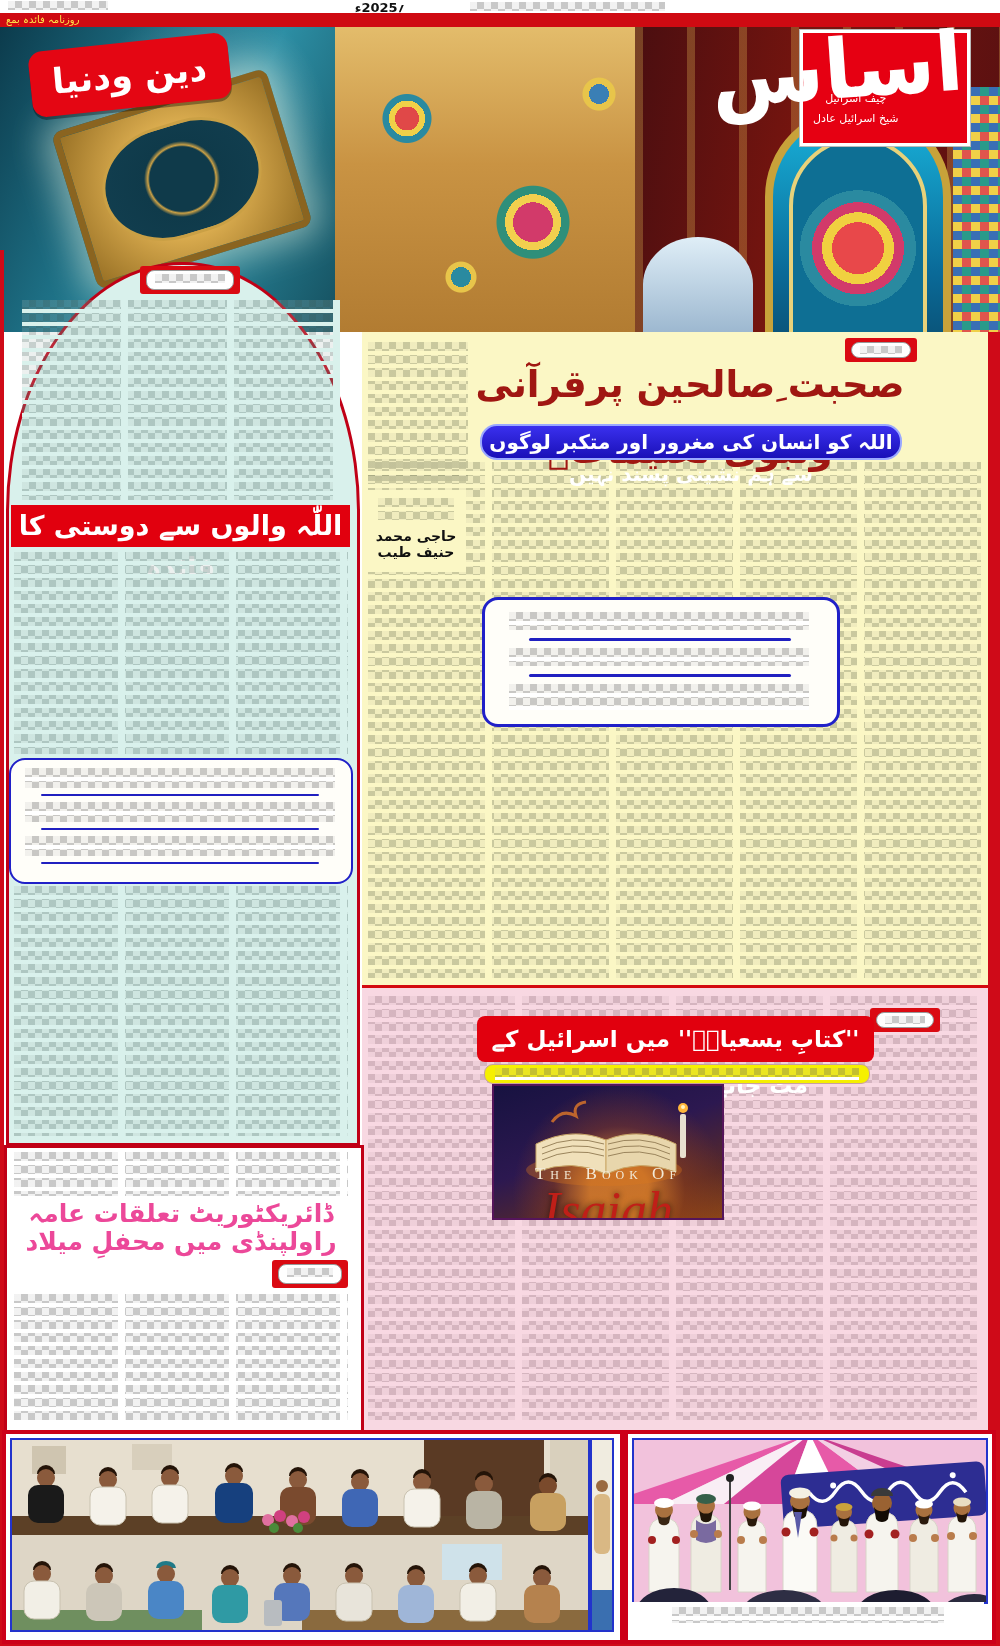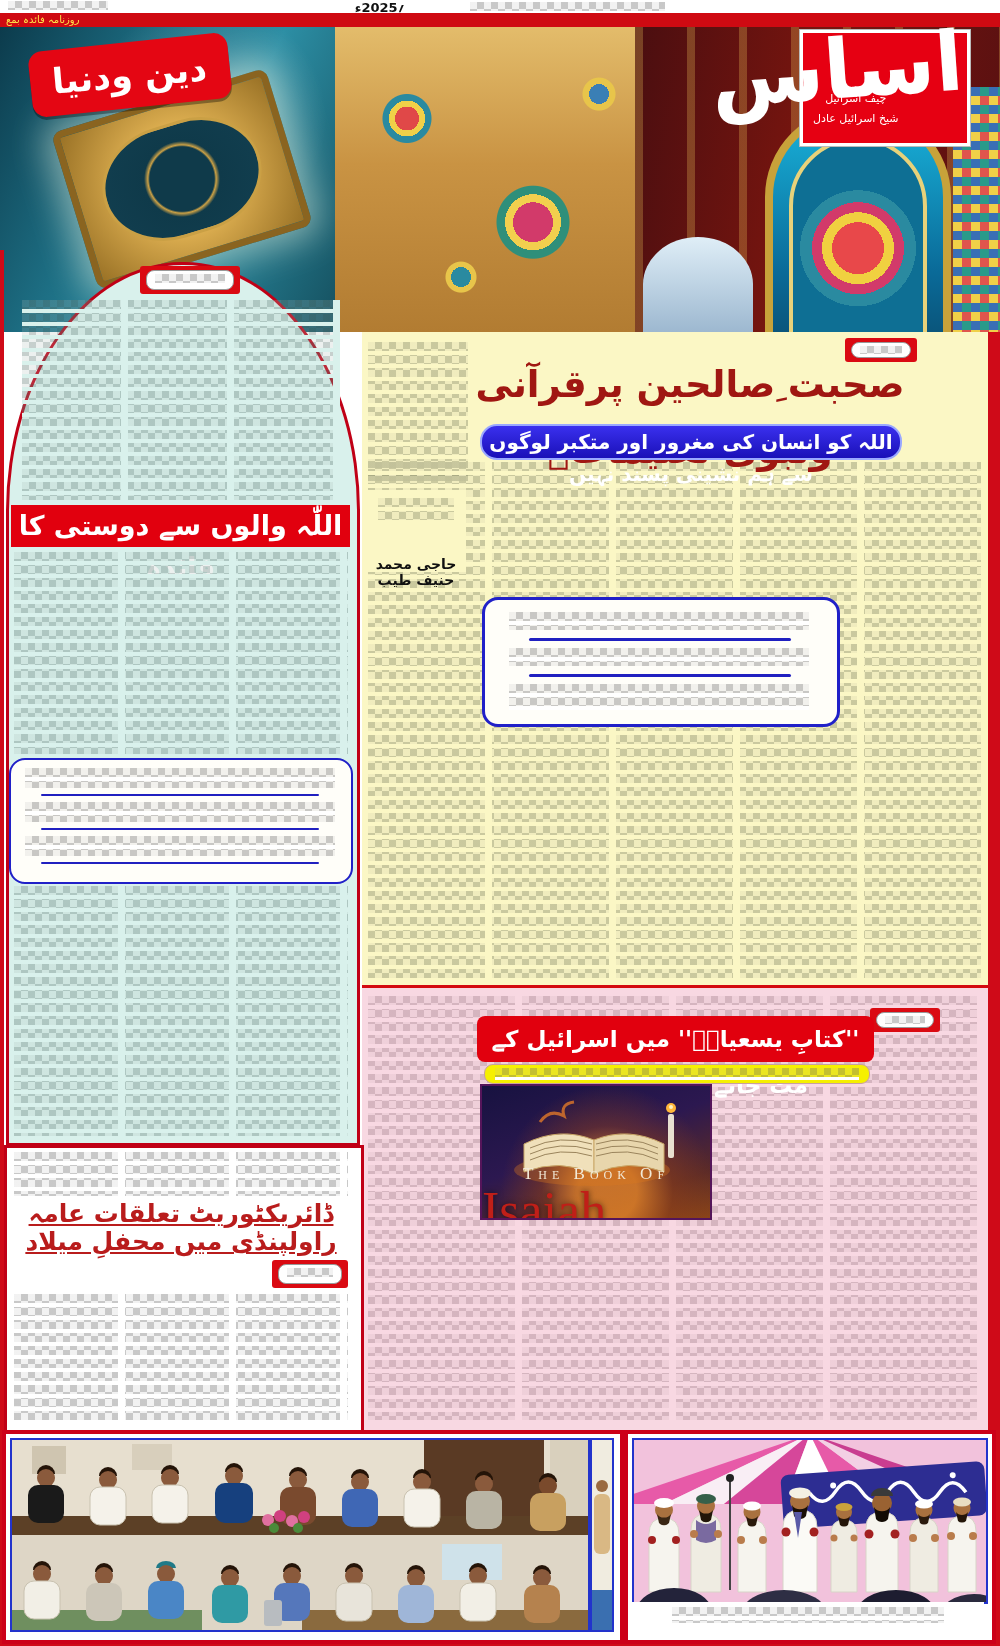--- a/index.html
+++ b/index.html
@@ -71,37 +71,37 @@
   
   .yellowbg{background:#fbf7c5;}
   .pinkbg{background:#f8d8e2;border-top:3px solid #d40a10;}
   .arch{background:#d9f1ec;border:3px solid #c00016;border-radius:176px 176px 0 0/250px 250px 0 0;}
   .whitebox{background:#fffef9;border:3px solid #2020c8;border-radius:16px;}
   .bluerule{background:#2020c0;height:3px;border-radius:2px;}
   .headline-main{color:#a01712;font-weight:bold;font-size:37px;text-align:center;}
   .subbox{background:linear-gradient(180deg,#3a30ee,#1a10b8);border:2px solid #9aa8ff;border-radius:17px;
       color:#fff;font-size:20px;font-weight:bold;text-align:center;line-height:32px;}
   .redhead{background:#e1000e;color:#fff;font-weight:bold;text-align:center;}
-  .milad-head{color:#b91c1c;font-weight:bold;font-size:25px;text-align:center;text-decoration:underline;}
-  .author{color:#111;font-weight:bold;font-size:14px;text-align:center;margin-top:28px;}
+  .milad-head{color:#ec4899;font-weight:bold;font-size:25px;text-align:center;}
+  .author{color:#111;font-weight:bold;font-size:14px;text-align:center;}
   .bylinetab{background:#da0a12;border-radius:3px;}
   .bylinetab .pill{position:absolute;left:6px;right:6px;top:4px;bottom:4px;background:#fff;border:1px solid #999;
       border-radius:8px;}
   .pillmosaic{position:absolute;left:8px;right:8px;top:3px;bottom:3px;}
   .yellowstrip{background:#f6f000;border:1px solid #c8a0a0;border-radius:9px;}
 
   
   .bookimg{background:
       radial-gradient(circle at 55% 80%, rgba(240,140,40,.75) 0 18%, rgba(160,70,20,.4) 40%, rgba(0,0,0,0) 65%),
       linear-gradient(160deg,#171240 0%,#2c1850 45%,#5a2a28 78%,#8a4418 100%);
       border:2px solid #55155a;overflow:hidden;}
   .bookimg .kicker{position:absolute;left:0;right:0;bottom:34px;text-align:center;color:#f2ead8;
       font-family:"Liberation Serif",serif;font-variant:small-caps;font-size:17px;letter-spacing:5px;}
-  .bookimg .isa{position:absolute;left:0;right:0;bottom:-22px;text-align:left;color:#c01f18;
-      font-family:"Liberation Serif",serif;font-size:52px;text-shadow:0 0 6px rgba(0,0,0,.6);}
+  .bookimg .isa{position:absolute;left:0;right:0;bottom:-22px;text-align:center;color:#c01f18;
+      font-family:"Liberation Serif",serif;font-style:italic;font-size:52px;text-shadow:0 0 6px rgba(0,0,0,.6);}
 
   
   .photoframe{background:#fff;border:4px solid #cc0018;}
   .photoinner{border:2px solid #2233cc;overflow:hidden;background:#e8e2d4;}
   .caption{background:#fff;}
   .pagedge{background:#cf0a18;}
 </style>
 </head>
 <body>
 
@@ -178,21 +178,21 @@
     <div class="pill">
         <div class="pillmosaic mosaic on-white"></div>
       </div>
   </div>
 
   <div class="abs redhead rtl" style="left:477px;top:1016px;width:397px;height:46px;font-size:23px;line-height:46px;border-radius:8px">''کتابِ یسعیاہؑ'' میں اسرائیل کے مٹ جانے کی پیش گوئی</div>
   <div class="abs yellowstrip" style="left:484px;top:1064px;width:384px;height:18px">
     <div class="abs mosaic on-white" style="left:10px;top:3px;right:10px;height:12px;width:auto"></div>
   </div>
 
-  <div class="abs bookimg" style="left:480px;top:1084px;width:228px;height:132px">
+  <div class="abs bookimg" style="left:492px;top:1084px;width:228px;height:132px">
     <svg width="228" height="132" viewBox="0 0 228 132">
       <ellipse cx="110" cy="84" rx="78" ry="16" fill="rgba(220,120,30,.35)"></ellipse>
       <path d="M42,58 Q78,40 112,54 L112,88 Q78,72 42,86 Z" fill="#f0e0ba" stroke="#caa868" stroke-width="1"></path>
       <path d="M182,58 Q146,40 112,54 L112,88 Q146,72 182,86 Z" fill="#e8d6ac" stroke="#caa868" stroke-width="1"></path>
       <path d="M48,62 Q78,48 110,58 M48,68 Q78,54 110,64 M48,74 Q78,60 110,70 M176,62 Q146,48 114,58 M176,68 Q146,54 114,64 M176,74 Q146,60 114,70" stroke="#9a845c" stroke-width="1" fill="none"></path>
       <rect x="186" y="28" width="6" height="44" rx="2" fill="#e8e0d0"></rect>
       <circle cx="189" cy="22" r="5" fill="#ffb63a"></circle>
       <circle cx="189" cy="21" r="2" fill="#fff3c0"></circle>
       <path d="M58,36 q10,-14 24,-6 q-4,-12 10,-14" stroke="#e07828" stroke-width="3" fill="none" opacity=".8"></path>
     </svg>

